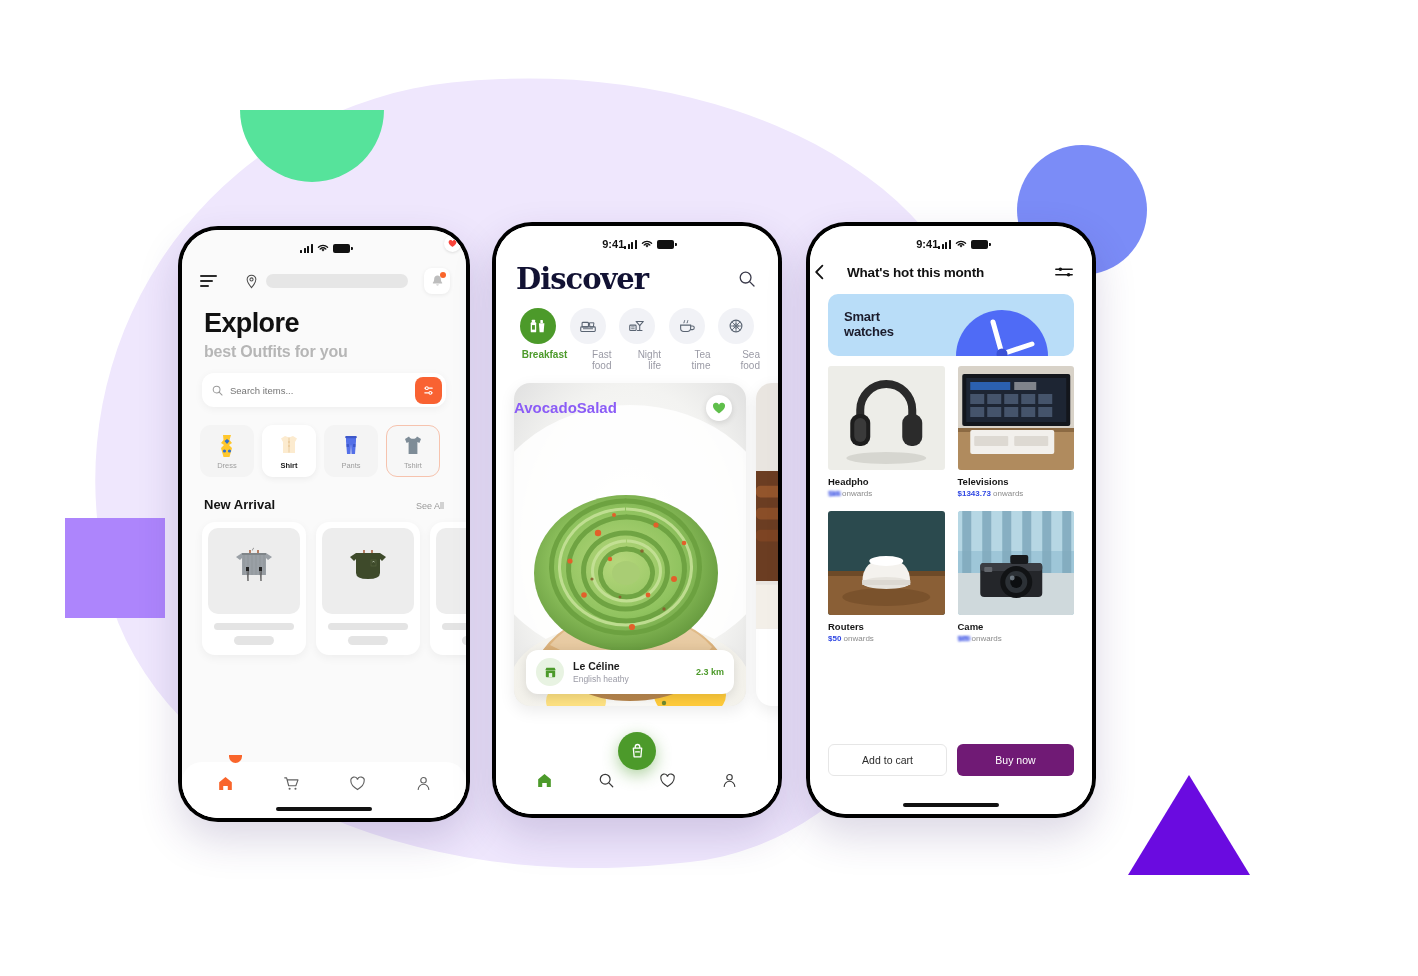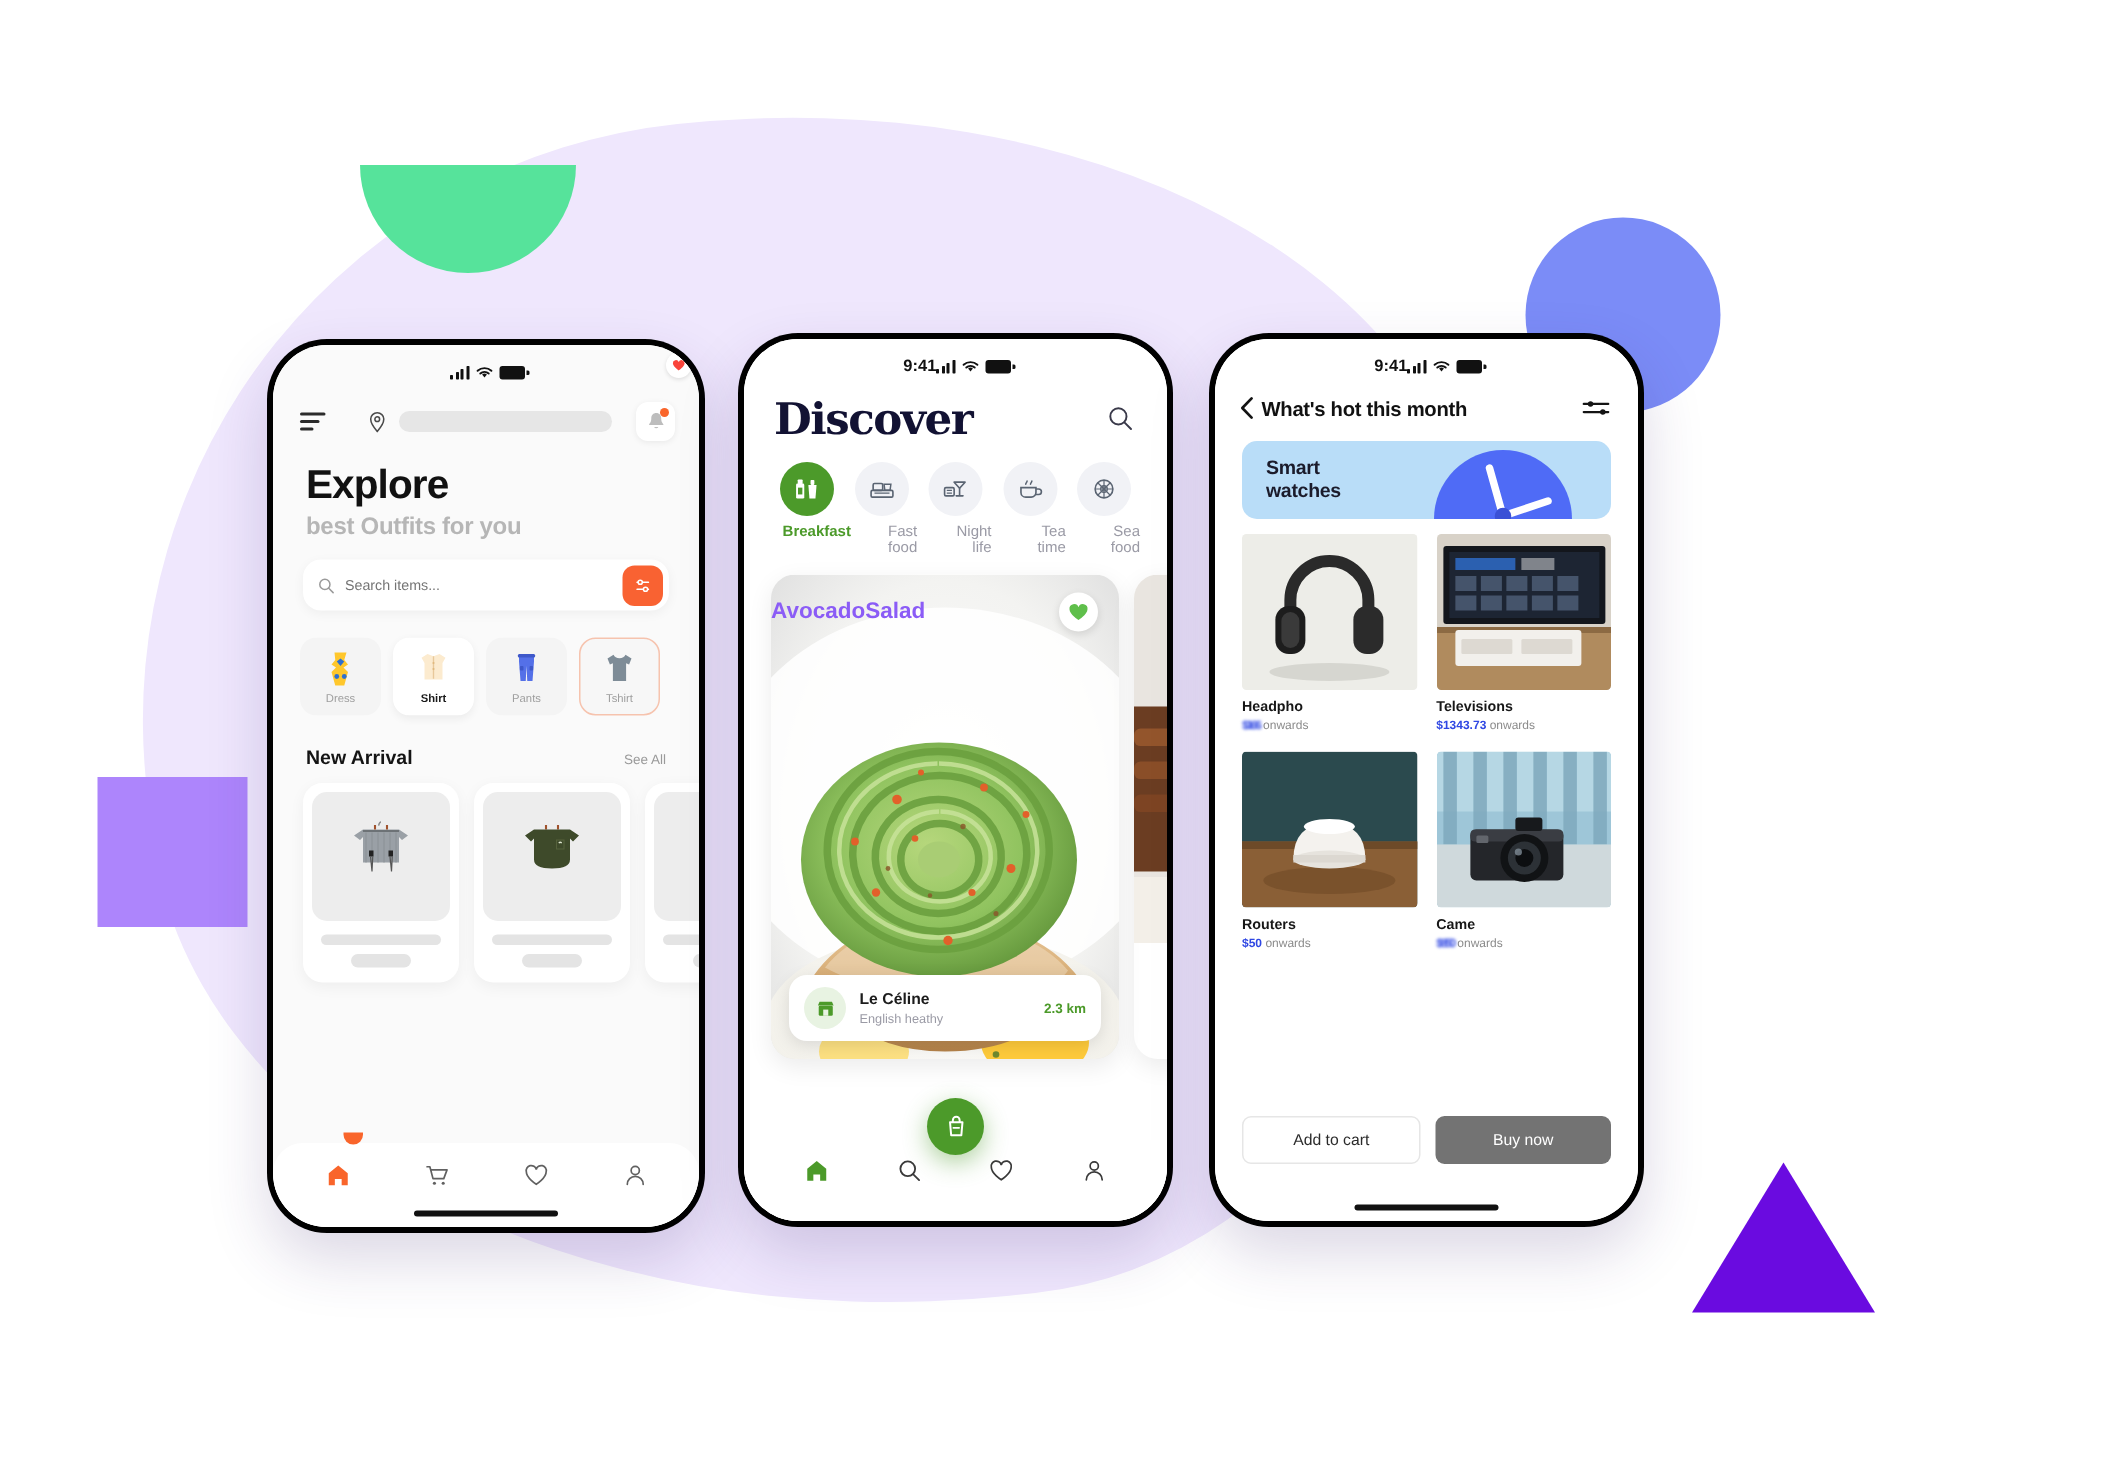--- a/index.html
+++ b/index.html
@@ -230,24 +230,24 @@
     box-shadow: 0 5px 16px rgba(76,154,42,.45); border: 0; cursor: pointer;
   }
   .p2-tabbar {
     position: absolute; bottom: 0; left: 0; right: 0; height: 54px;
     background: #fff; display: flex; align-items: center;
     justify-content: space-around; padding: 0 18px 14px 18px; z-index: 5;
   }
 
   
   .p3 { background: #fff; height: 100%; position: relative; }
-  .p3-head { display: flex; align-items: center; padding: 8px 18px 0 16px; gap: 4px; }
+  .p3-head { display: flex; align-items: center; padding: 8px 18px 0 4px; gap: 22px; }
   .p3-title { font-size: 13.5px; font-weight: bold; color: #111; letter-spacing: -.2px; }
   .banner {
-    margin: 14px 18px 0 18px; height: 52px; background: #B9DDF8;
+    margin: 14px 18px 0 18px; height: 62px; background: #B9DDF8;
     border-radius: 10px; display: flex; align-items: center;
     position: relative; overflow: hidden;
   }
   .banner-text {
     font-size: 13px; font-weight: bold; color: #1b1b2b;
     line-height: 1.15; padding-left: 16px; z-index: 2; letter-spacing: -.2px;
   }
   .watch-arc {
     position: absolute; right: 26px; bottom: 0; width: 92px; height: 46px;
     background: #4F6BF6; border-radius: 92px 92px 0 0;
@@ -262,21 +262,21 @@
   .p3-actions {
     position: absolute; left: 18px; right: 18px; bottom: 38px;
     display: flex; gap: 10px;
   }
   .btn {
     flex: 1; height: 32px; border-radius: 6px; font-size: 10.5px;
     display: flex; align-items: center; justify-content: center;
     cursor: pointer; font-family: inherit; border: 0;
   }
   .btn-outline { background: #fff; color: #2b2b2b; border: 1px solid #E6E6E6; }
-  .btn-dark { background: #737373; color: #fff; }
+  .btn-dark { background: #701a75; color: #fff; }
 </style>
 </head>
 <body>
 
 <div class="stage">
 
   <div class="deco blob-purple"></div>
   <div class="deco semi-green"></div>
   <div class="deco circle-blue"></div>
   <div class="deco square-purple"></div>

